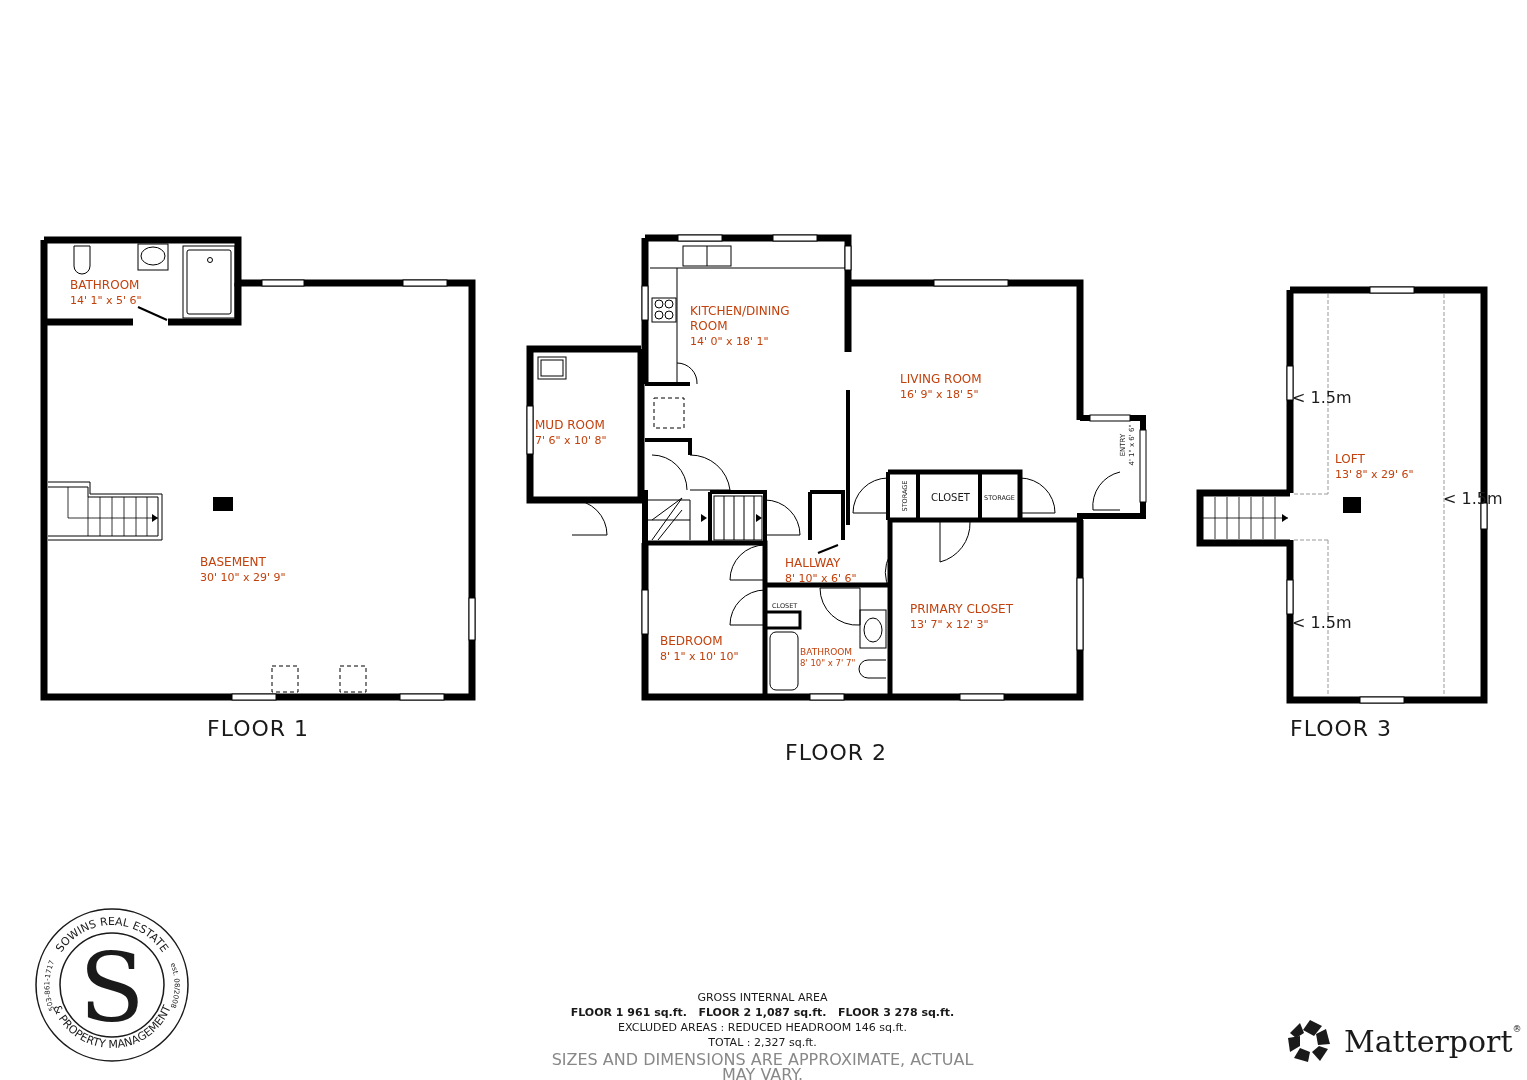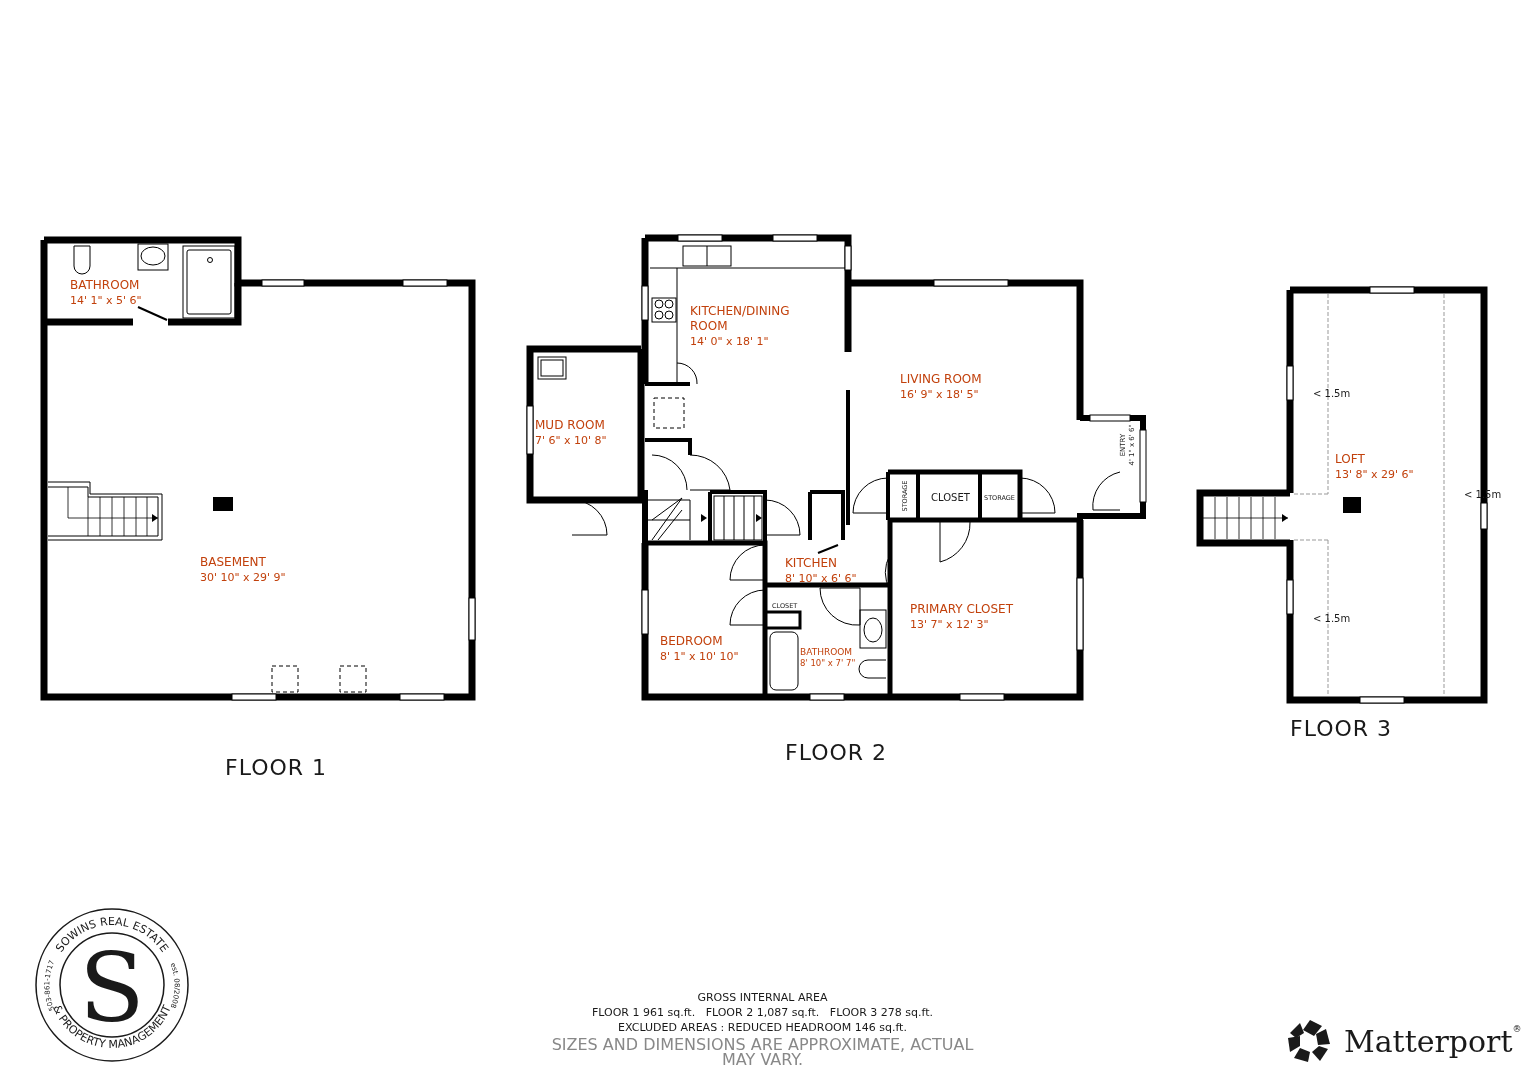--- a/index.html
+++ b/index.html
@@ -5,21 +5,21 @@
   html, body { margin:0; padding:0; background:#ffffff; }
   body { width:1527px; height:1080px; position:relative; overflow:hidden;
          font-family: "DejaVu Sans", sans-serif; color:#1a1a1a; }
   svg.plan { position:absolute; left:0; top:0; }
   .room-label { position:absolute; text-align:left; font-size:12px; line-height:15px; color:#c2410c; white-space:nowrap; }
   .room-label .dim { font-size:11px; }
   .small-label { position:absolute; font-size:8px; color:#1a1a1a; white-space:nowrap; }
   .closet-label { position:absolute; font-size:10px; color:#1a1a1a; white-space:nowrap; }
   .vert { transform: rotate(-90deg); transform-origin: center center; }
   .floor-title { position:absolute; font-size:22px; letter-spacing:1px; color:#1a1a1a; }
-  .headroom { position:absolute; font-size:10px; color:#1a1a1a; white-space:nowrap;margin-left:21px; }
+  .headroom { position:absolute; font-size:16px; color:#1a1a1a; white-space:nowrap; }
   .summary { position:absolute; left:540px; top:990px; width:445px; text-align:center; font-size:11px; line-height:15px; color:#1a1a1a; }
   .summary .disclaimer { color:#888; font-size:16px; margin-top:2px; }
   .logo-sowins { position:absolute; left:27px; top:903px; width:170px; height:160px; }
   .matterport { position:absolute; left:1286px; top:1018px; display:flex; align-items:center; }
   .matterport .word { font-family:"DejaVu Serif", serif; font-size:30px; margin-left:10px; color:#1a1a1a; }
   .matterport .reg { font-size:9px; vertical-align:top; }
 </style>
 </head>
 <body>
 
@@ -191,41 +191,41 @@
 </svg>
 
 <div class="room-label" style="left:70px;top:278px;width:60px;">
   <div>BATHROOM</div>
   <div class="dim">14' 1" x 5' 6"</div>
 </div>
 <div class="room-label" style="left:200px;top:555px;width:120px;">
   <div>BASEMENT</div>
   <div class="dim">30' 10" x 29' 9"</div>
 </div>
-<div class="floor-title" style="left:225px;top:716px;margin-top:39px;">FLOOR 1</div>
+<div class="floor-title" style="left:207px;top:716px;">FLOOR 1</div>
 
 <div class="room-label" style="left:690px;top:304px;width:140px;">
   <div>KITCHEN/DINING</div>
   <div>ROOM</div>
   <div class="dim">14' 0" x 18' 1"</div>
 </div>
 <div class="room-label" style="left:535px;top:418px;width:100px;">
   <div>MUD ROOM</div>
   <div class="dim">7' 6" x 10' 8"</div>
 </div>
 <div class="room-label" style="left:900px;top:372px;width:125px;">
   <div>LIVING ROOM</div>
   <div class="dim">16' 9" x 18' 5"</div>
 </div>
 <div class="small-label vert" style="left:1098px;top:436px;width:60px;text-align:center;font-size:7px;line-height:9px;">
   <div>ENTRY</div>
   <div>4' 1" x 6' 6"</div>
 </div>
 <div class="room-label" style="left:785px;top:556px;width:90px;">
-  <div>KITCHEN</div>
+  <div>HALLWAY</div>
   <div class="dim">8' 10" x 6' 6"</div>
 </div>
 <div class="room-label" style="left:660px;top:634px;width:95px;">
   <div>BEDROOM</div>
   <div class="dim">8' 1" x 10' 10"</div>
 </div>
 <div class="room-label" style="left:800px;top:647px;width:62px;font-size:9px;line-height:11px;">
   <div>BATHROOM</div>
   <div style="font-size:8.5px;">8' 10" x 7' 7"</div>
 </div>
@@ -243,22 +243,23 @@
   <div>LOFT</div>
   <div class="dim">13' 8" x 29' 6"</div>
 </div>
 <div class="headroom" style="left:1292px;top:388px;">&lt; 1.5m</div>
 <div class="headroom" style="left:1443px;top:489px;">&lt; 1.5m</div>
 <div class="headroom" style="left:1292px;top:613px;">&lt; 1.5m</div>
 <div class="floor-title" style="left:1290px;top:716px;">FLOOR 3</div>
 
 <div class="summary">
   <div>GROSS INTERNAL AREA</div>
-  <div style="white-space:pre;">FLOOR 1 961 sq.ft.   FLOOR 2 1,087 sq.ft.   FLOOR 3 278 sq.ft.</div>
+  <div style="white-space:pre;font-weight:bold;">FLOOR 1 961 sq.ft.   FLOOR 2 1,087 sq.ft.   FLOOR 3 278 sq.ft.</div>
   <div>EXCLUDED AREAS :  REDUCED HEADROOM 146 sq.ft.</div>
+  <div>TOTAL :  2,327 sq.ft.</div>
   <div class="disclaimer">SIZES AND DIMENSIONS ARE APPROXIMATE, ACTUAL MAY VARY.</div>
 </div>
 
 <div class="logo-sowins">
   <svg width="170" height="160" viewBox="0 0 170 160">
     <defs>
       <path id="arcTop" d="M25,82 A60,60 0 0 1 145,82"></path>
       <path id="arcBottom" d="M22,82 A63,63 0 0 0 148,82"></path>
       <path id="arcLeft" d="M40,125 A60,60 0 0 1 40,40"></path>
       <path id="arcRight" d="M130,40 A60,60 0 0 1 130,125"></path>

